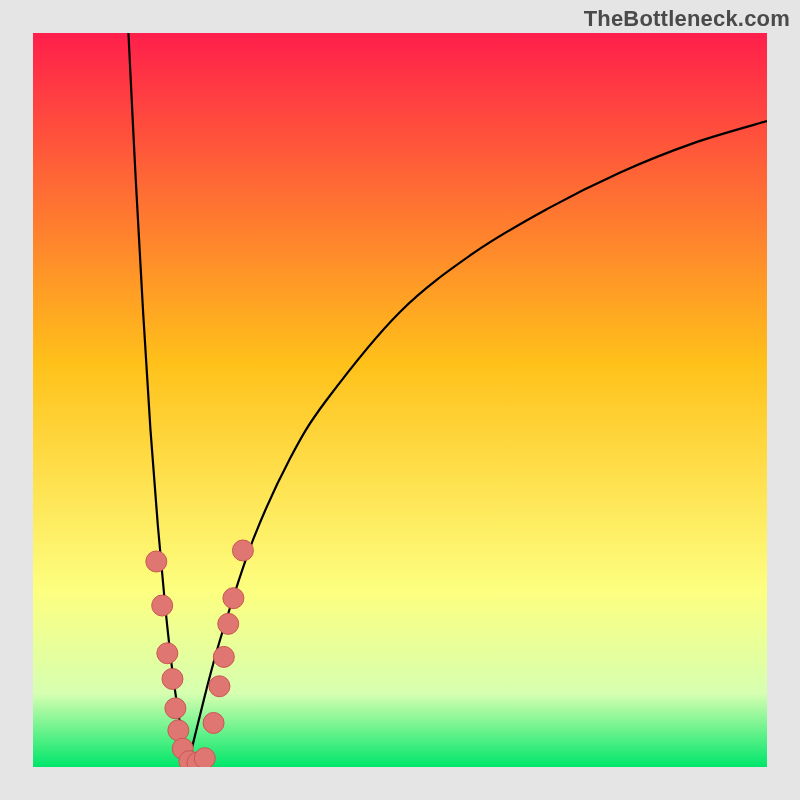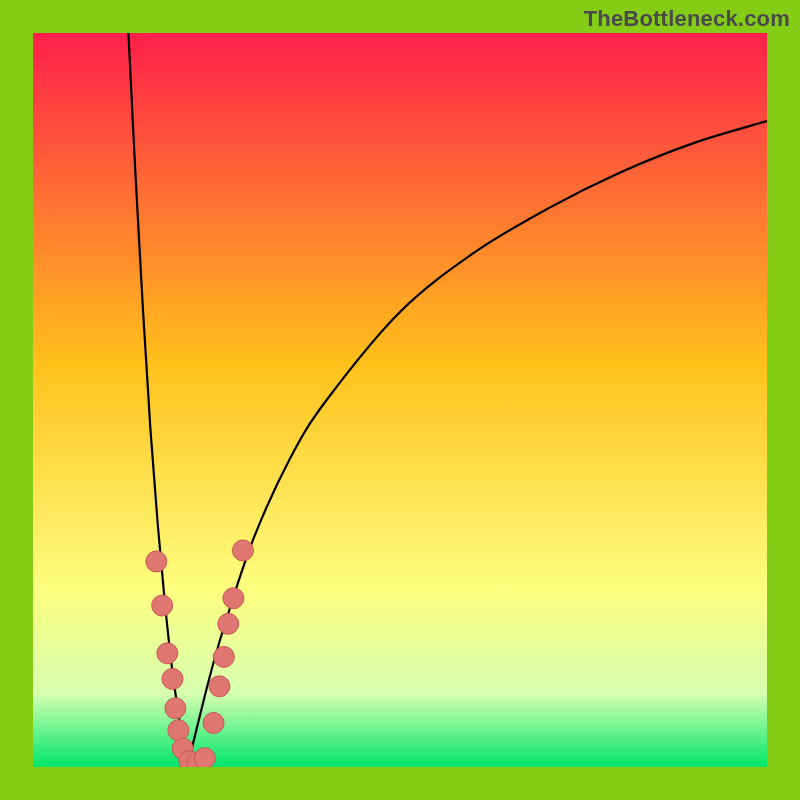--- a/index.html
+++ b/index.html
@@ -10,21 +10,21 @@
     overflow: hidden;
     background: #000;
     font-family: Arial, Helvetica, sans-serif;
   }
   .frame {
     position: absolute;
     left: 0;
     top: 0;
     width: 800px;
     height: 800px;
-    background: #84cc16;
+    background: #e5e5e5;
   }
   .watermark {
     position: absolute;
     top: 6px;
     right: 10px;
     font-size: 22px;
     font-weight: 600;
     color: #4a4a4a;
     letter-spacing: 0.2px;
     user-select: none;

